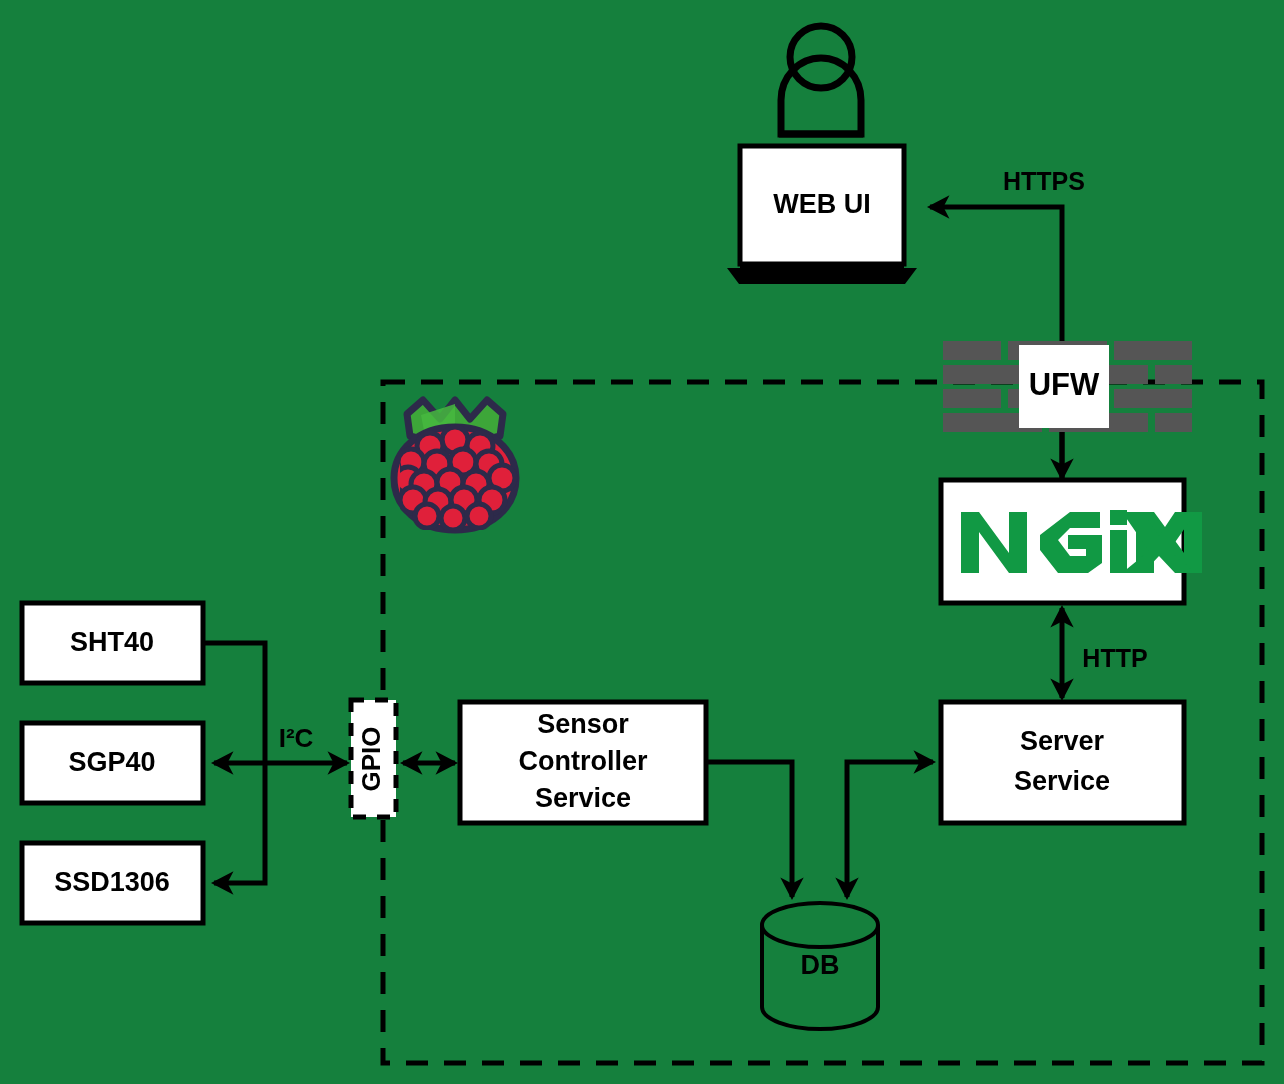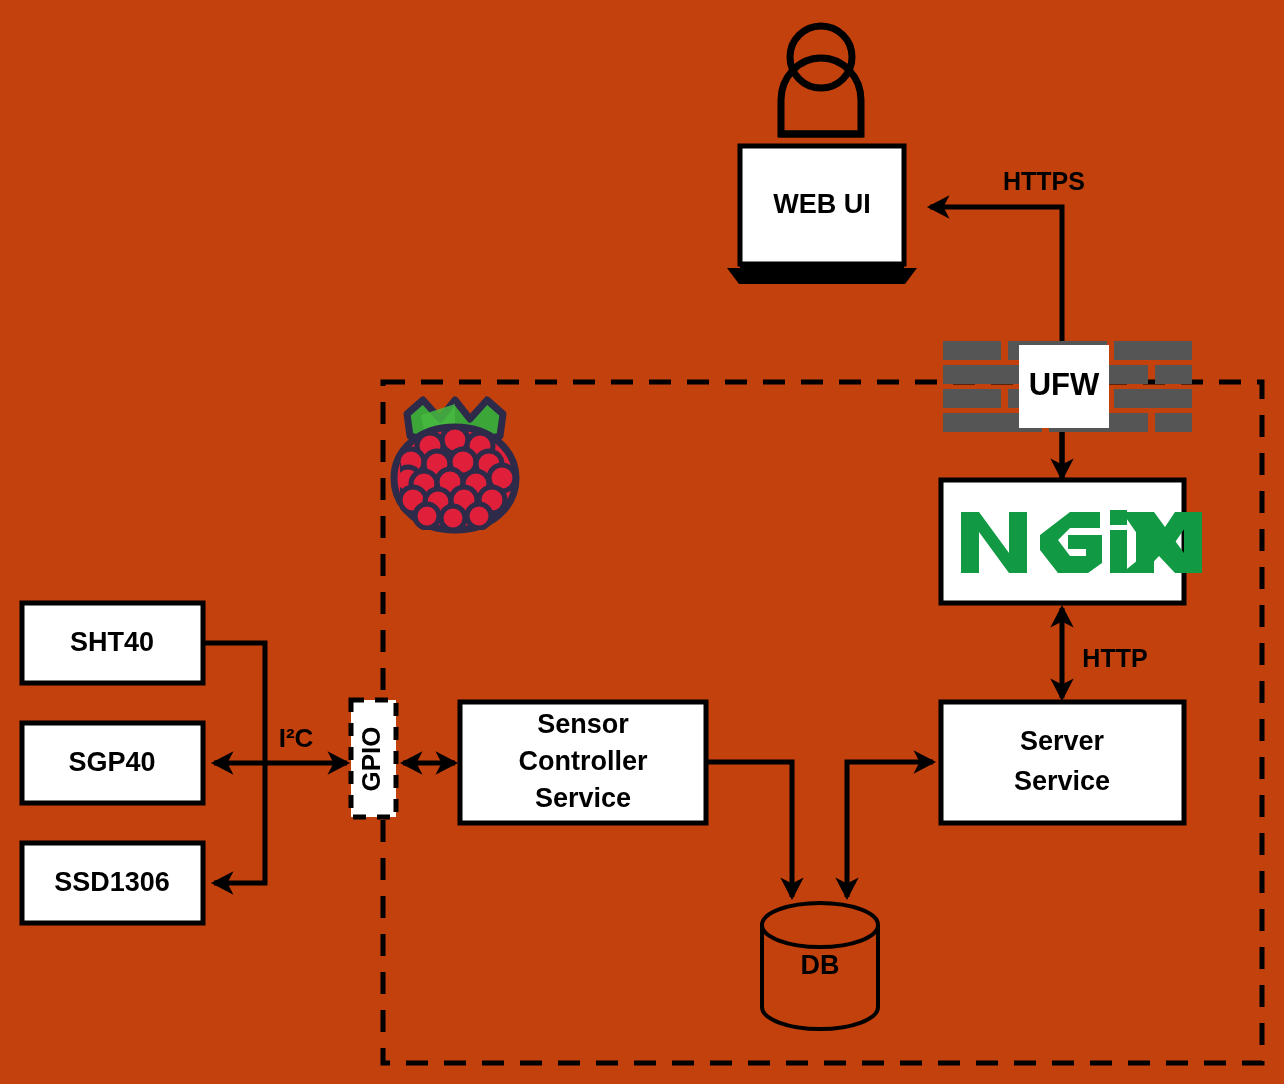--- a/index.html
+++ b/index.html
@@ -8,21 +8,21 @@
     padding: 0;
     background: #ffffff;
   }
   body {
     font-family: "Liberation Sans", sans-serif;
   }
   #diagram-root {
     position: relative;
     width: 1284px;
     height: 1084px;
-    background: #c2410c;
+    background: #15803d;
     overflow: hidden;
   }
   #diagram-svg {
     position: absolute;
     top: 0;
     left: 0;
     width: 1284px;
     height: 1084px;
   }
   .node-label {

